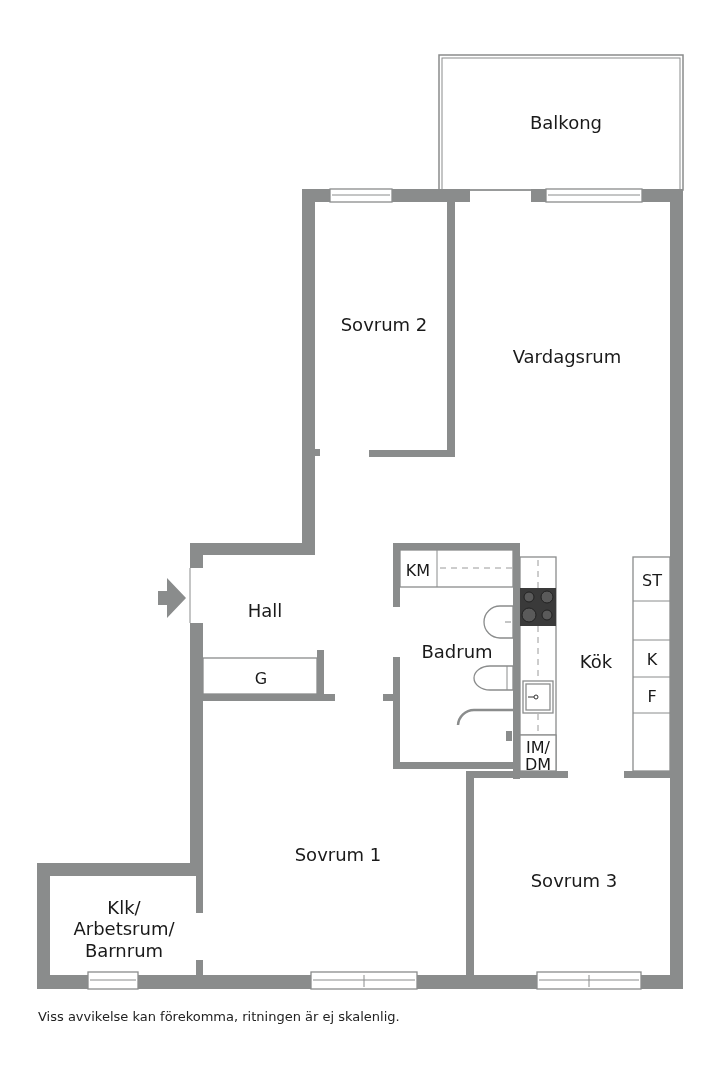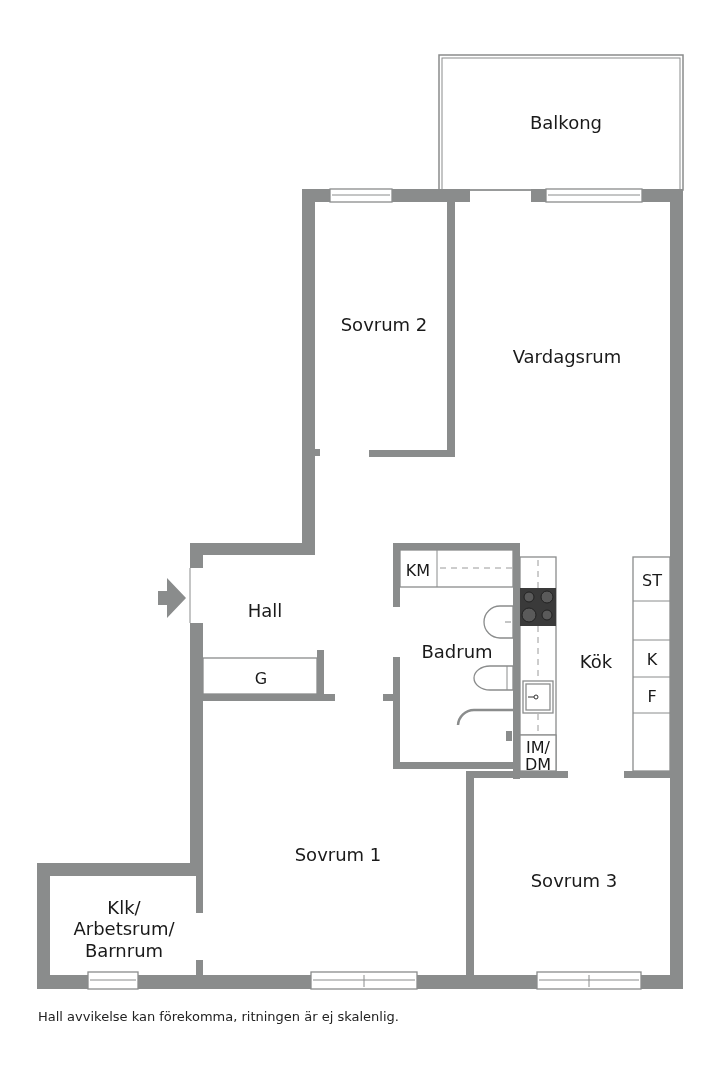--- a/index.html
+++ b/index.html
@@ -151,13 +151,13 @@
 
   <text class="lblsm" x="418" y="576" text-anchor="middle">KM</text>
   <text class="lblsm" x="261" y="684" text-anchor="middle">G</text>
   <text class="lblsm" x="652" y="586" text-anchor="middle">ST</text>
   <text class="lblsm" x="652" y="665" text-anchor="middle">K</text>
   <text class="lblsm" x="652" y="702" text-anchor="middle">F</text>
   <text class="lblsm" x="538" y="753" text-anchor="middle">IM/</text>
   <text class="lblsm" x="538" y="770" text-anchor="middle">DM</text>
 </svg>
 
-<div class="footer">Hall avvikelse kan förekomma, ritningen är ej skalenlig.</div>
+<div class="footer">Viss avvikelse kan förekomma, ritningen är ej skalenlig.</div>
 
 </body></html>

